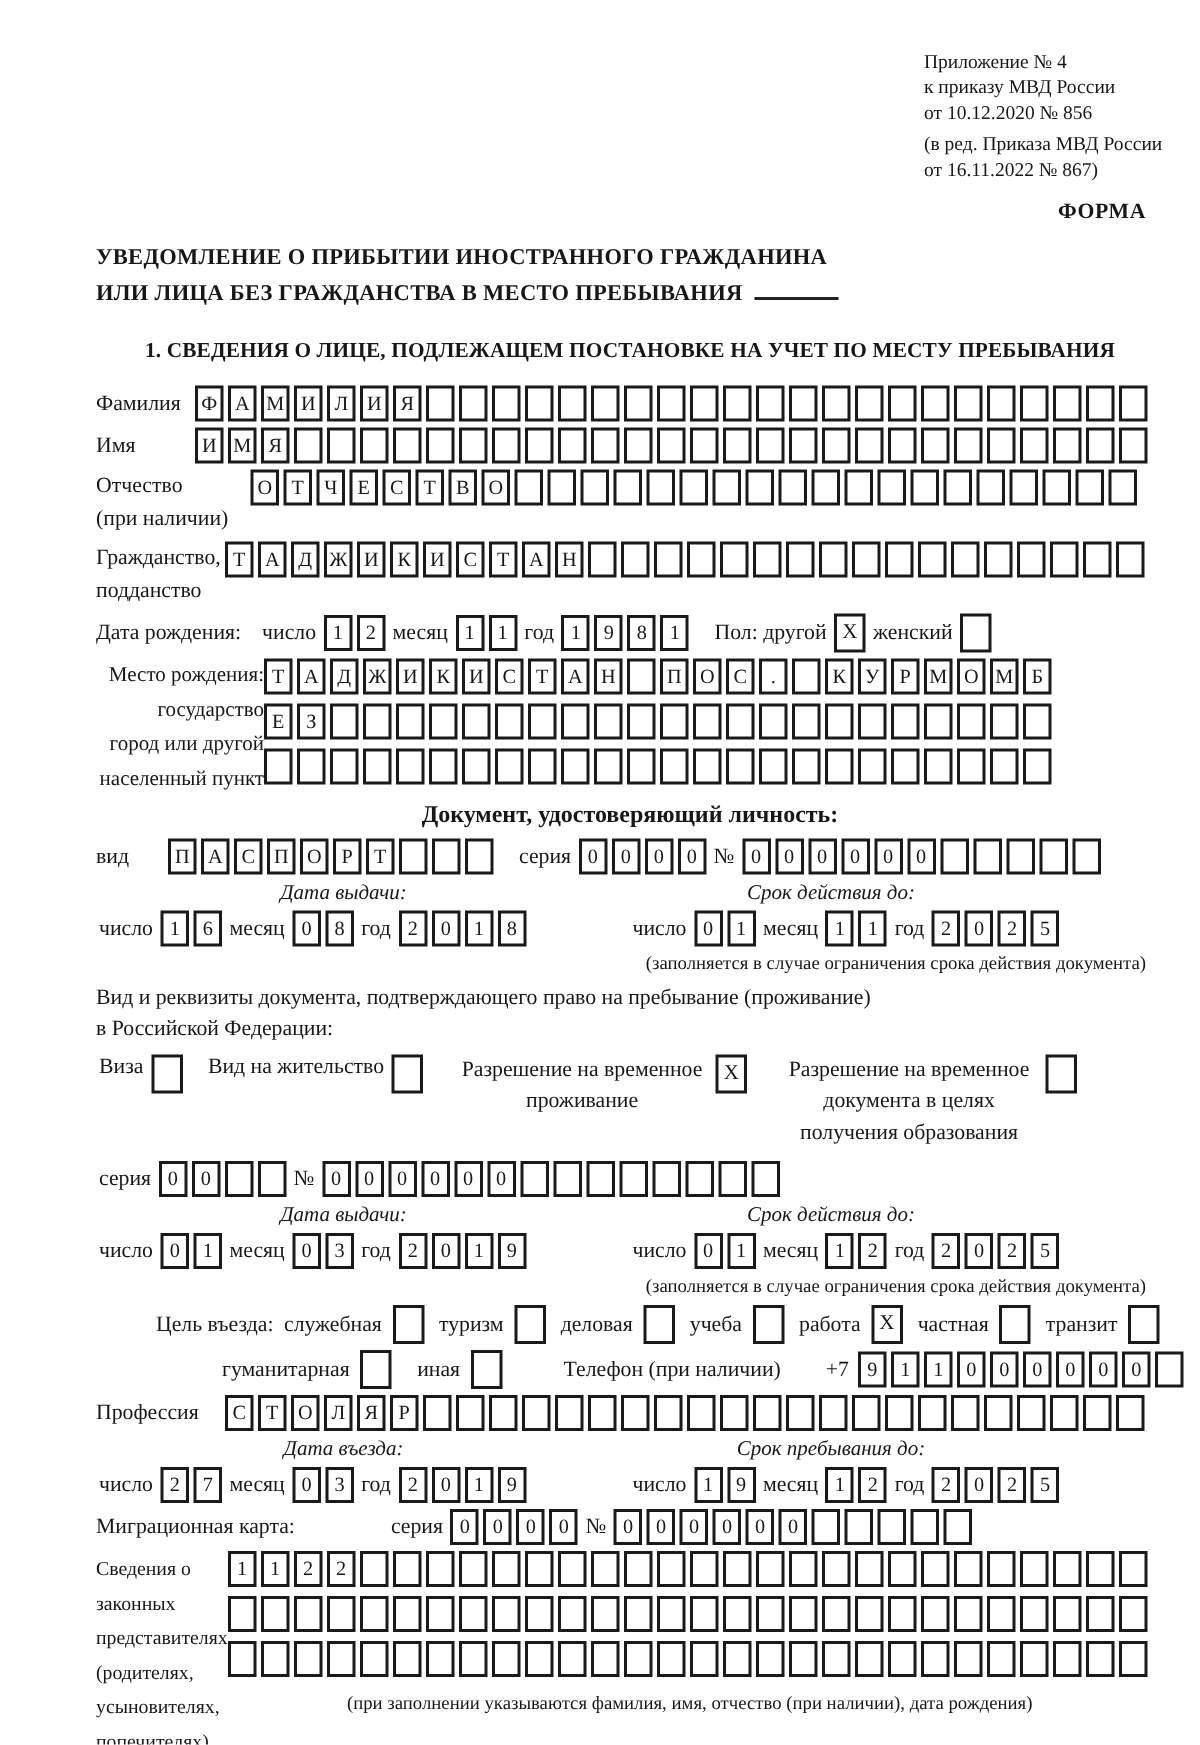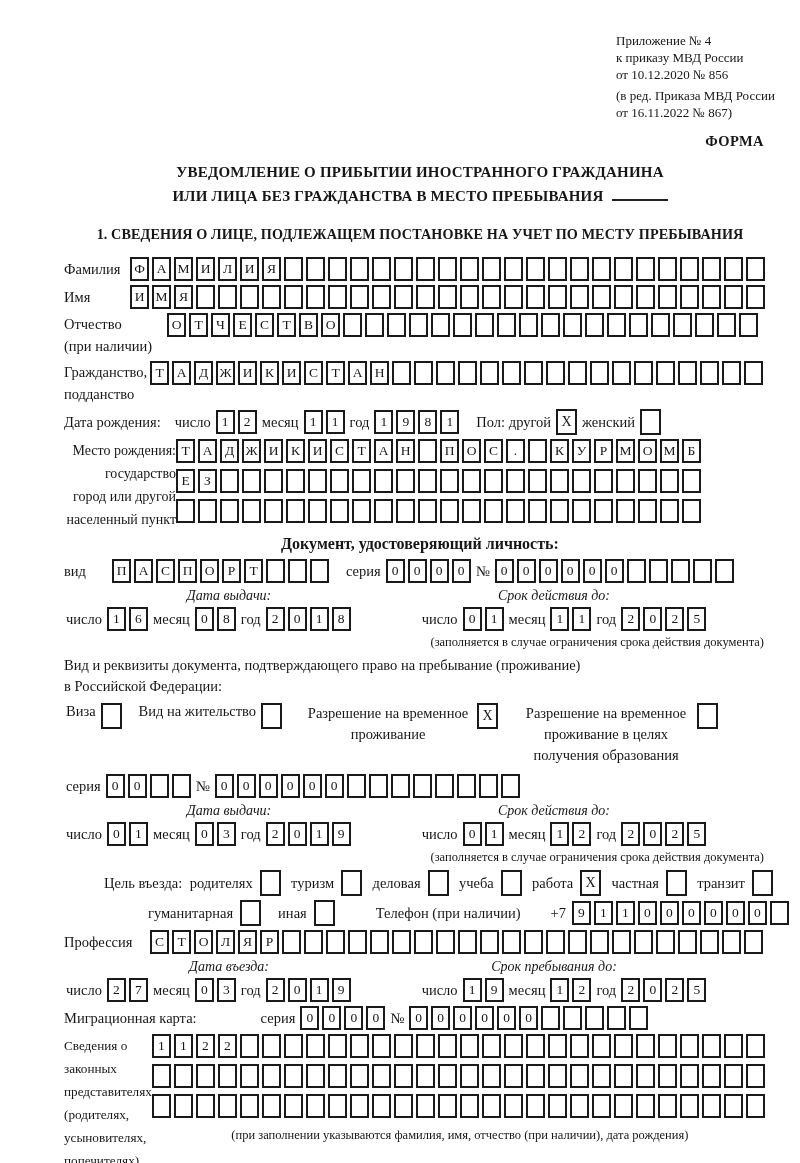--- a/index.html
+++ b/index.html
@@ -9,21 +9,21 @@
     overflow:hidden;
   }
   .page{box-sizing:border-box;width:800px;height:1000px;padding:32px 24px 0 64px;}
 
   
   .appendix{margin-left:552px;font-size:13px;line-height:17px;}
   .appendix .rev{margin-top:4px;}
 
   .forma{margin-top:12px;padding-right:12px;text-align:right;font-weight:bold;font-size:14.5px;letter-spacing:.4px;}
 
-  .title{margin-top:10px;text-align:center;font-weight:bold;font-size:15px;line-height:24px;letter-spacing:.2px;}
+  .title{margin-top:10px;font-weight:bold;font-size:15px;line-height:24px;letter-spacing:.2px;}
   .underline{display:inline-block;width:56px;border-bottom:2px solid #222;margin-left:8px;}
 
   .section{margin:18px 0 14px 0;text-align:center;font-weight:bold;font-size:14.2px;letter-spacing:.1px;}
 
   
   .row{display:flex;align-items:center;margin-bottom:4px;font-size:14.5px;white-space:nowrap;}
   .row.top{align-items:flex-start;}
   .lbl{flex:0 0 auto;}
   .w66{flex:0 0 66px;}
   .w103{flex:0 0 103px;}
@@ -452,21 +452,21 @@
       </span>
     <span class="mlabel gap-m" style="flex:0 0 178px;">
       <span>Разрешение на временное</span>
       <span>проживание</span>
     </span>
     <span class="cells chk">
         <span class="cell">X</span>
       </span>
     <span class="mlabel gap-m" style="flex:0 0 182px;">
       <span>Разрешение на временное</span>
-      <span>проживание в целях</span>
+      <span>документа в целях</span>
       <span>получения образования</span>
     </span>
     <span class="cells chk">
         <span class="cell"></span>
       </span>
   </div>
 
   <div class="row">
     <span class="dlabel">серия</span>
     <span class="cells">
@@ -538,21 +538,21 @@
           <span class="cell">5</span>
         </span>
     </span>
   </div>
 
   <div class="note">(заполняется в случае ограничения срока действия документа)</div>
 
   <div class="row purpose">
     <span>Цель въезда:</span>
     <span class="opt">
-        <span>родителях</span>
+        <span>служебная</span>
         <span class="cells chk">
           <span class="cell"></span>
         </span>
       </span>
     <span class="opt">
         <span>туризм</span>
         <span class="cells chk">
           <span class="cell"></span>
         </span>
       </span>

